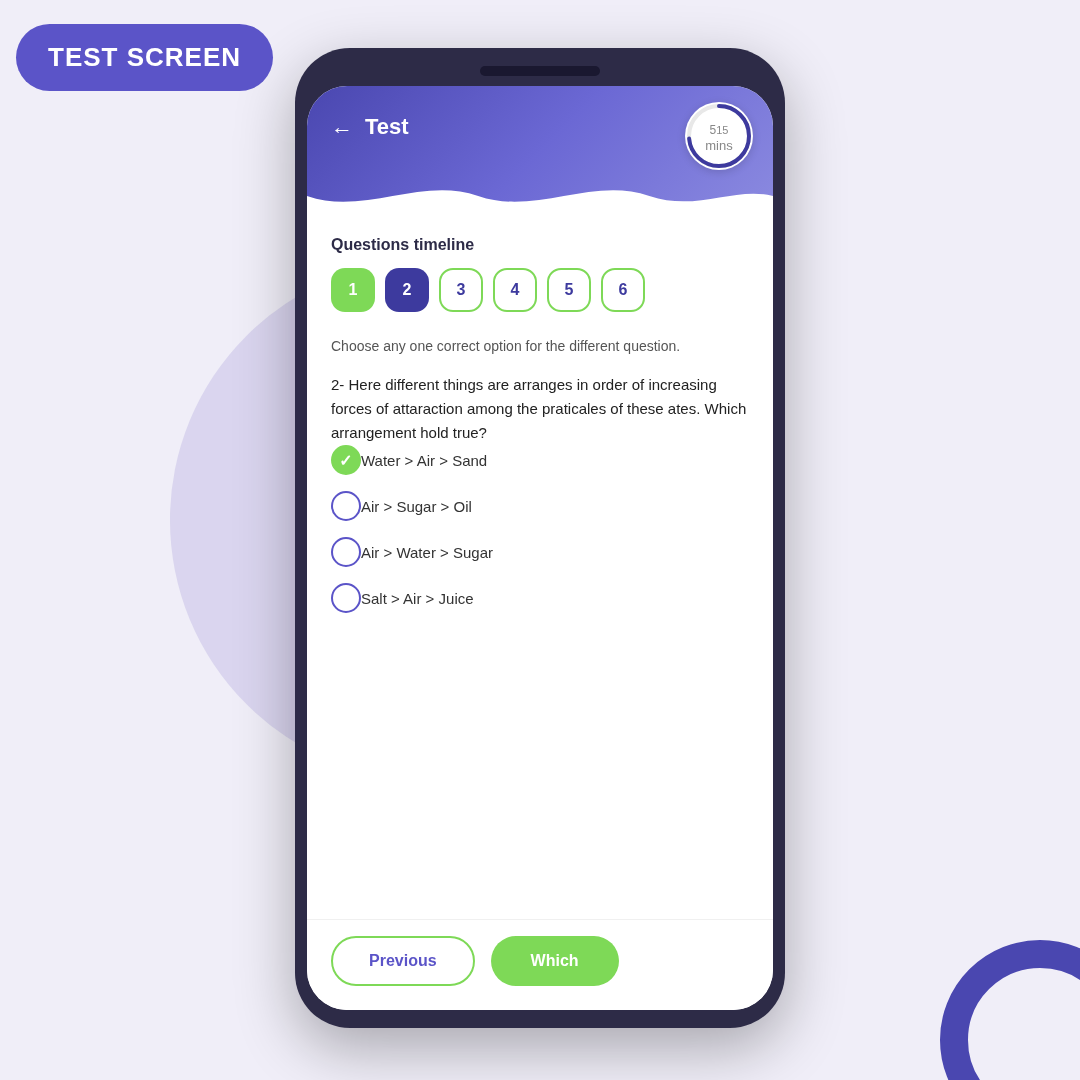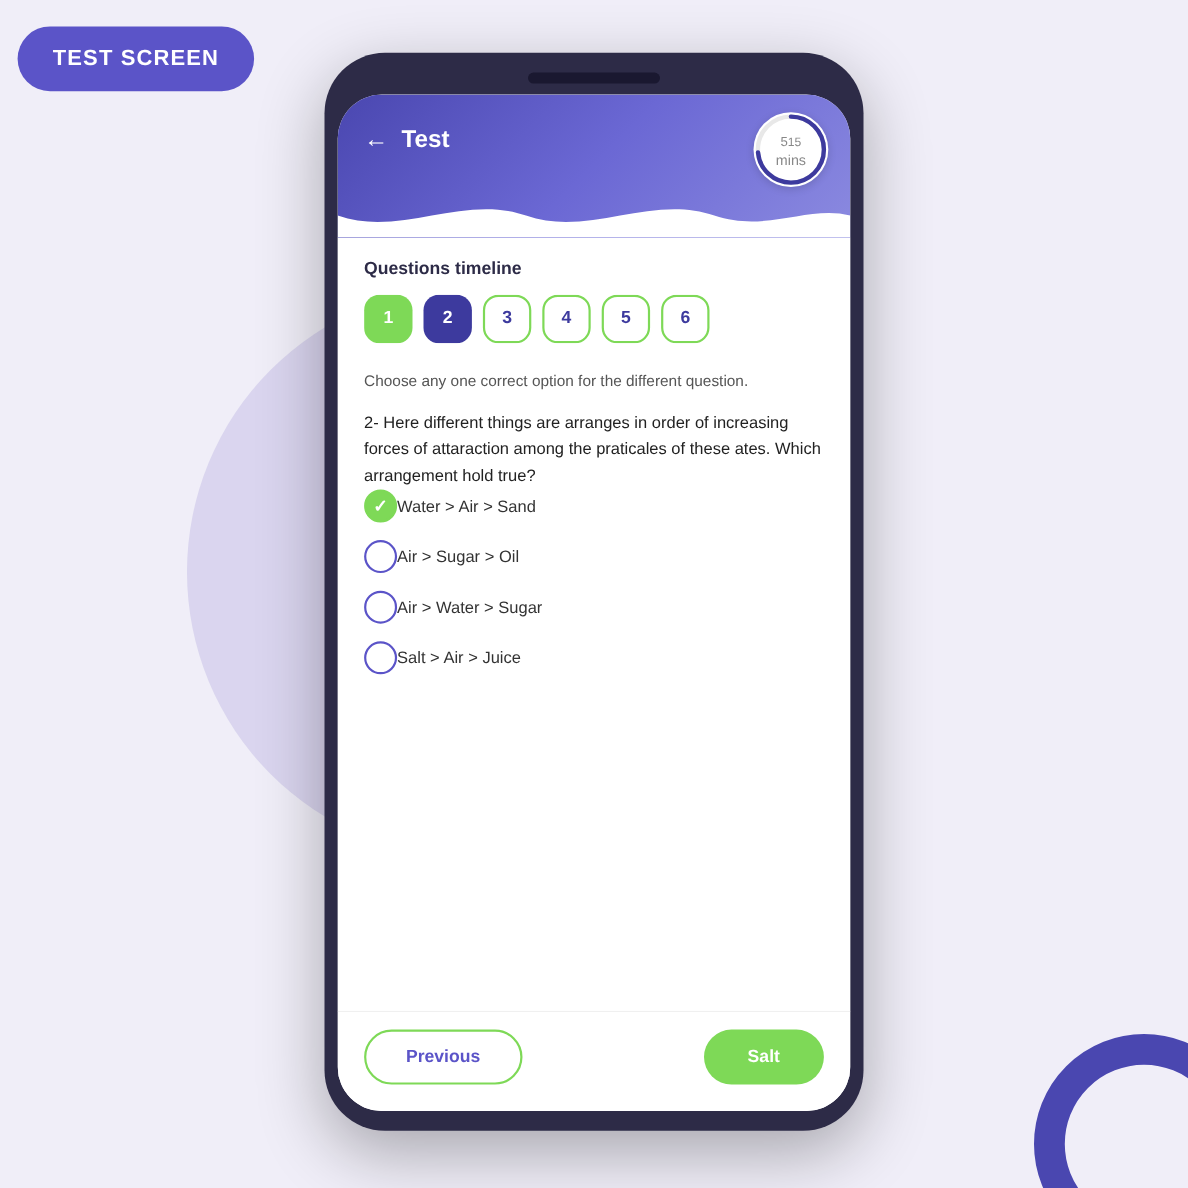--- a/index.html
+++ b/index.html
@@ -37,21 +37,21 @@
       z-index: 0;
     }
 
     
     .test-screen-label {
       position: absolute;
       top: 24px;
       left: 16px;
       background: #5b54c8;
       color: white;
-      font-size: 20px;
+      font-size: 26px;
       font-weight: 600;
       letter-spacing: 1px;
       padding: 18px 32px;
       border-radius: 40px;
       z-index: 10;
     }
 
     
     .phone {
       position: absolute;
@@ -272,21 +272,21 @@
 
     .option-text {
       font-size: 15px;
       color: #333;
     }
 
     
     .screen-footer {
       padding: 16px 24px 24px 24px;
       display: flex;
-      justify-content: space-between;
+      justify-content: flex-start;
       gap: 16px;
       background: white;
       border-top: 1px solid #f0f0f0;
     }
 
     .btn-previous {
       padding: 14px 36px;
       border: 2px solid #7ed957;
       background: white;
       color: #5b54c8;
@@ -406,17 +406,17 @@
         <div class="option-item">
           <div class="option-radio"></div>
           <span class="option-text">Salt &gt; Air &gt; Juice</span>
         </div>
 
       </div>
     </div>
 
     <div class="screen-footer">
       <button class="btn-previous">Previous</button>
-      <button class="btn-next">Salt</button>
+      <button class="btn-next">Which</button>
     </div>
 
   </div>
 </div>
 
 </body></html>

